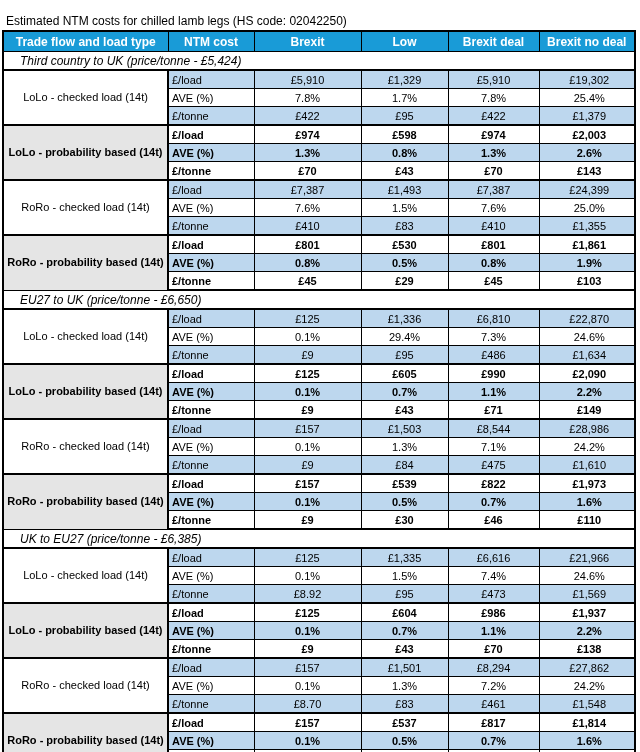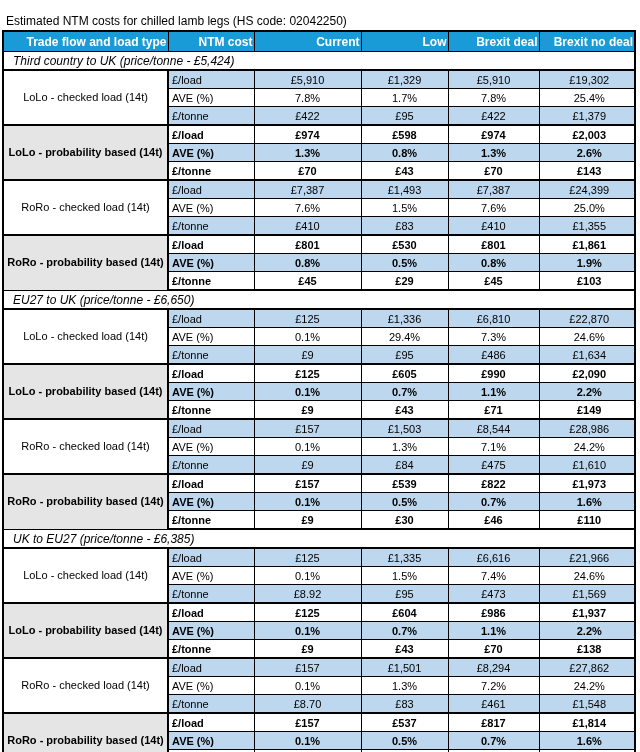--- a/index.html
+++ b/index.html
@@ -1,22 +1,22 @@
 <!DOCTYPE html>
 <html><head>
 <meta charset="utf-8">
 <style>
   html,body{margin:0;padding:0;background:#fff;}
   body{width:640px;height:752px;font-family:"Liberation Sans",sans-serif;color:#000;overflow:hidden;}
   .title{font-size:12px;padding:14px 0 2px 6px;white-space:nowrap;}
   table{border-collapse:collapse;table-layout:fixed;width:632px;margin-left:2px;border:2px solid #000;}
   col.c0{width:165px}col.c1{width:86px}col.c2{width:107px}col.c3{width:87px}col.c4{width:91px}col.c5{width:96px}
   th,td{border:1px solid #000;font-size:11px;height:17px;padding:0 3px;overflow:hidden;white-space:nowrap;}
-  thead th{background:#199BD7;color:#fff;font-weight:bold;font-size:12px;height:19px;text-align:right;padding:0 1px;}
-  tr.section-header td{font-style:italic;font-size:12px;text-align:left;padding-left:9px;background:#fff;}
+  thead th{background:#199BD7;color:#fff;font-weight:bold;font-size:12px;height:19px;text-align:center;padding:0 1px;}
+  tr.section-header td{font-style:italic;font-size:12px;text-align:left;padding-left:16px;background:#fff;}
   tr.group-top td{border-top:2px solid #000;}
   tr.group-end td{border-bottom:2px solid #000;}
   td.flow{text-align:center;background:#e5e5e5;border-left:2px solid #000;border-right:2px solid #000;white-space:normal;line-height:1.35;}
   td.metric{text-align:left;margin-left:28px;}
   td.value{text-align:center;}
   tr.alt td{background:#BDD7EE;}
   tr.alt td.flow{background:#fff;text-align:center;}
   tr.bold td{font-weight:bold;}
   td.last{border-right:2px solid #000;padding-left:8px;}
 </style>
@@ -31,21 +31,21 @@
       <col class="c1">
       <col class="c2">
       <col class="c3">
       <col class="c4">
       <col class="c5">
   </colgroup>
   <thead>
       <tr>
         <th>Trade flow and load type</th>
         <th>NTM cost</th>
-        <th>Current</th>
+        <th>Brexit</th>
         <th>Low</th>
         <th>Brexit deal</th>
         <th class="last">Brexit no deal</th>
       </tr>
     </thead>
   <tbody>
       <tr class="section-header">
         <td class="last" colspan="6">Third country to UK (price/tonne - £5,424)</td>
       </tr>
       <tr class="group-top alt">

